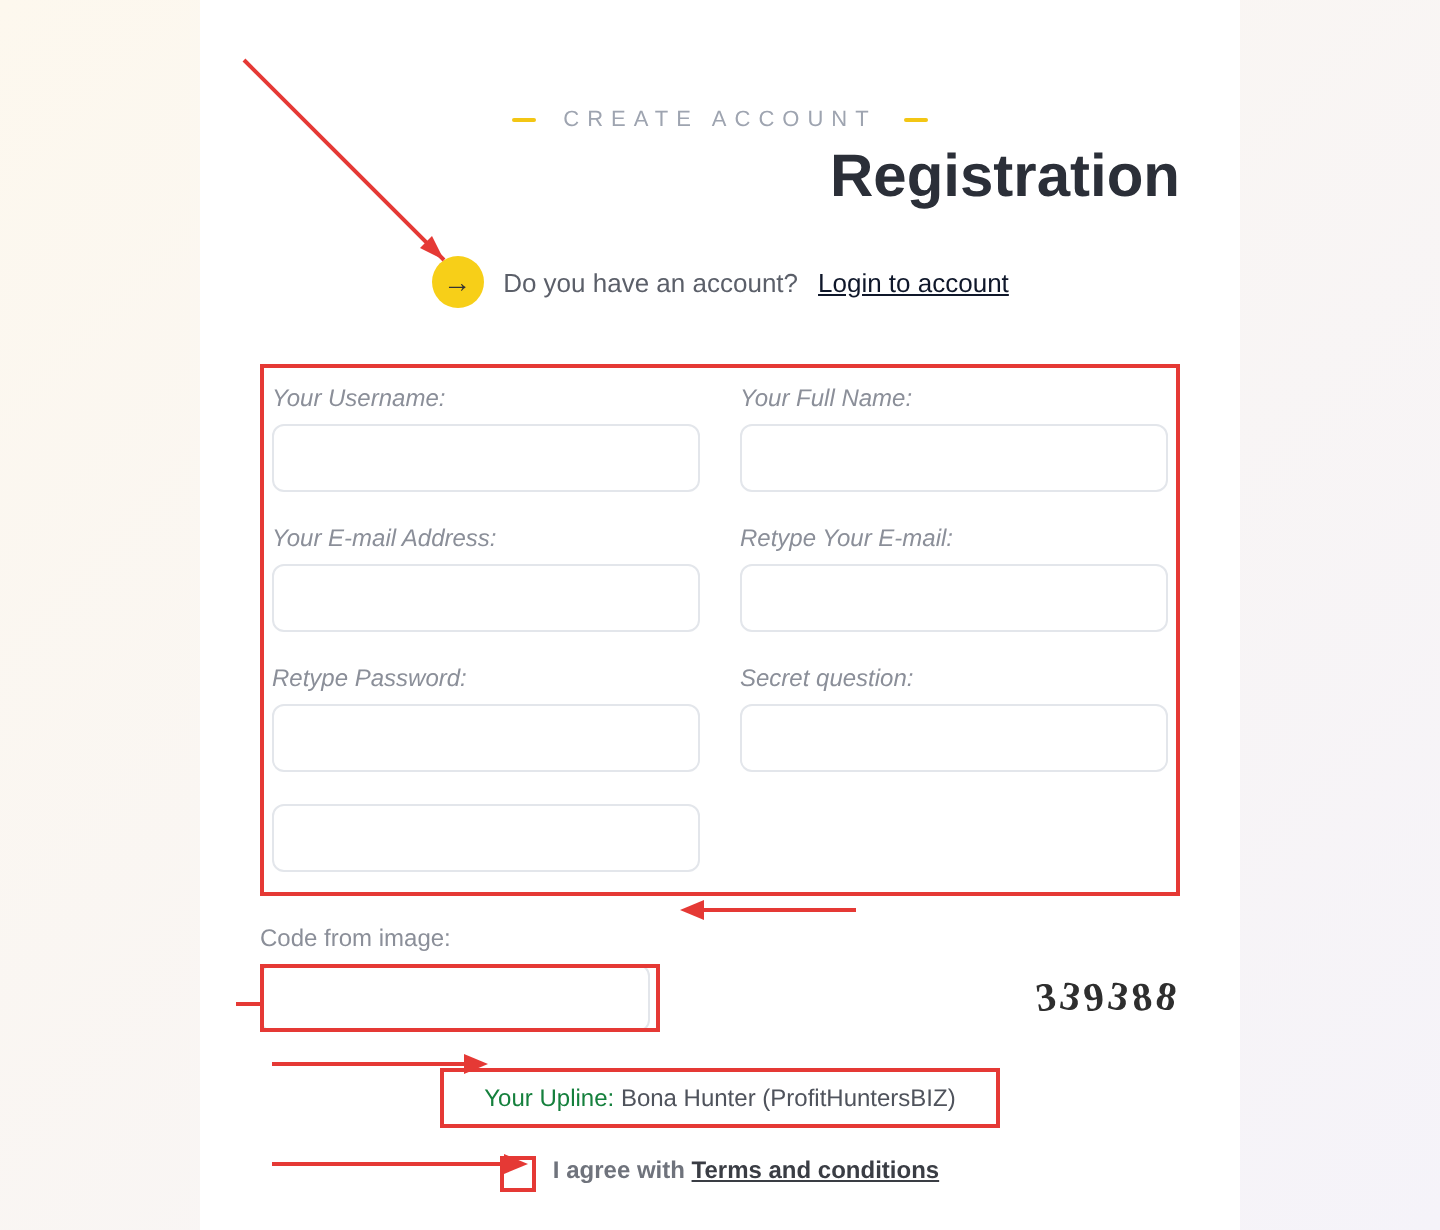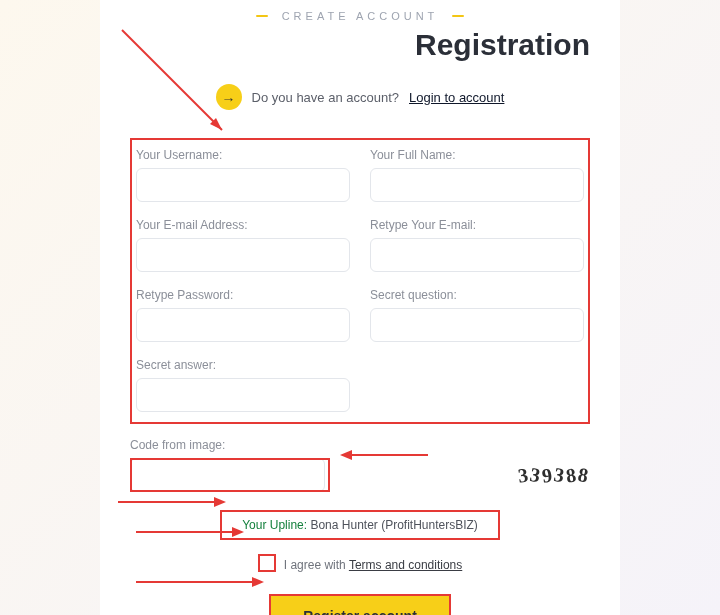--- a/index.html
+++ b/index.html
@@ -20,20 +20,21 @@
     .eyebrow {
       text-align: left;
       letter-spacing: 4px;
       font-size: 11px;
       color: #9ea4b0;
       margin-bottom: 6px;
       display: flex;
       align-items: center;
       justify-content: center;
       gap: 14px;
+      margin-top: 44px;
     }
     .eyebrow::before, .eyebrow::after {
       content: "";
       display: inline-block;
       width: 12px;
       height: 2px;
       background: #f3c614;
       border-radius: 1px;
     }
     .title {
@@ -71,20 +72,21 @@
       row-gap: 16px;
       padding: 8px 4px 10px;
       border: 2px solid #e53935;
       margin-bottom: 14px;
     }
     .field label {
       display: block;
       font-size: 12px;
       color: #8b8f99;
       margin-bottom: 6px;
+      font-style: italic;
     }
     .field input {
       width: 100%;
       height: 34px;
       border: 1px solid #e3e6eb;
       border-radius: 6px;
       padding: 0 8px;
       font-size: 13px;
     }
     .code-row label {
@@ -135,25 +137,26 @@
     .upline-box {
       border: 2px solid #e53935;
       padding: 6px 20px;
       font-size: 12px;
     }
     .upline-box .lbl { color: #15803d; }
     .upline-box .val { color: #4f535c; }
     .terms-row {
       margin-top: 14px;
       display: flex;
-      align-items: flex-end;
+      align-items: flex-start;
       justify-content: center;
       gap: 8px;
       font-size: 12px;
       color: #6f737c;
+      font-weight: bold;
     }
     .terms-row a { color: #3a3d44; text-decoration: underline; }
     .chk {
       width: 18px;
       height: 18px;
       border: 2px solid #e53935;
       display: inline-block;
     }
     .submit-row {
       margin-top: 22px;
@@ -244,21 +247,20 @@
       </div>
       <div class="field">
         <label>Retype Password:</label>
         <input type="password" style="">
       </div>
       <div class="field">
         <label>Secret question:</label>
         <input type="text" style="">
       </div>
       <div class="field">
-        <label>Secret answer:</label>
         <input type="text" style="">
       </div>
     </div>
 
     <div class="code-row">
       <label>Code from image:</label>
       <div class="code-input-wrap">
         <div class="code-input-container">
           <input class="code-input" type="text" style="">
           <div class="code-highlight"></div>

